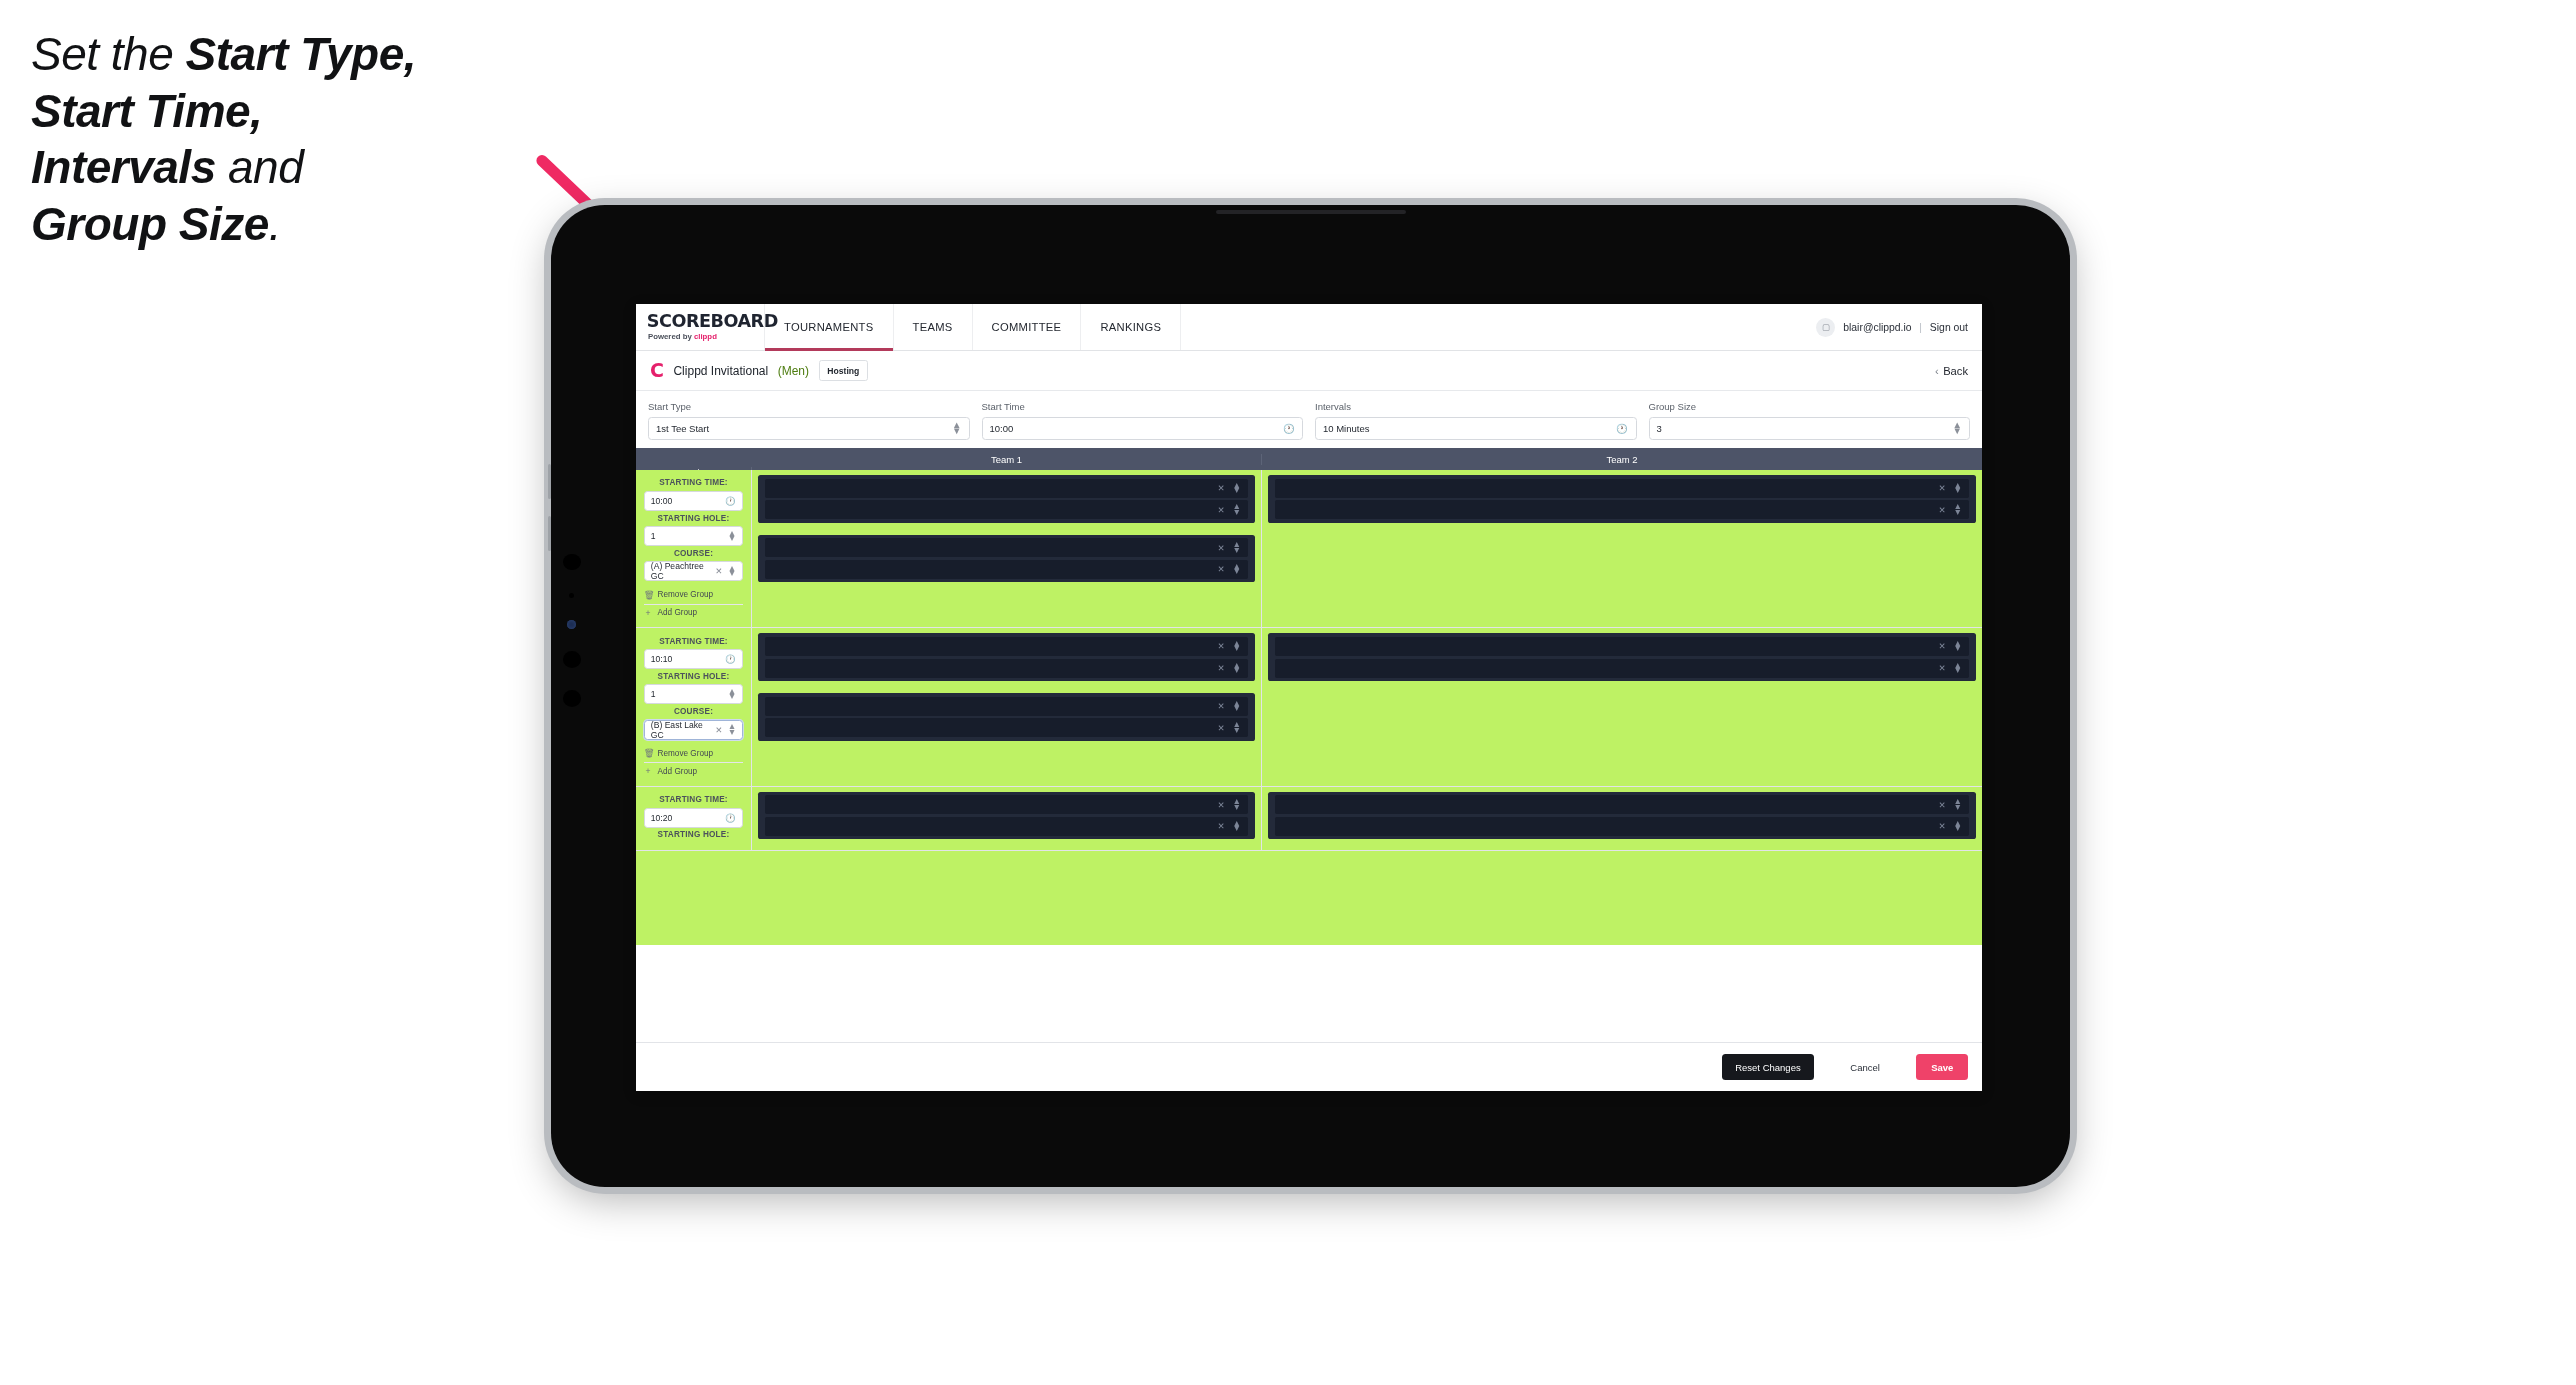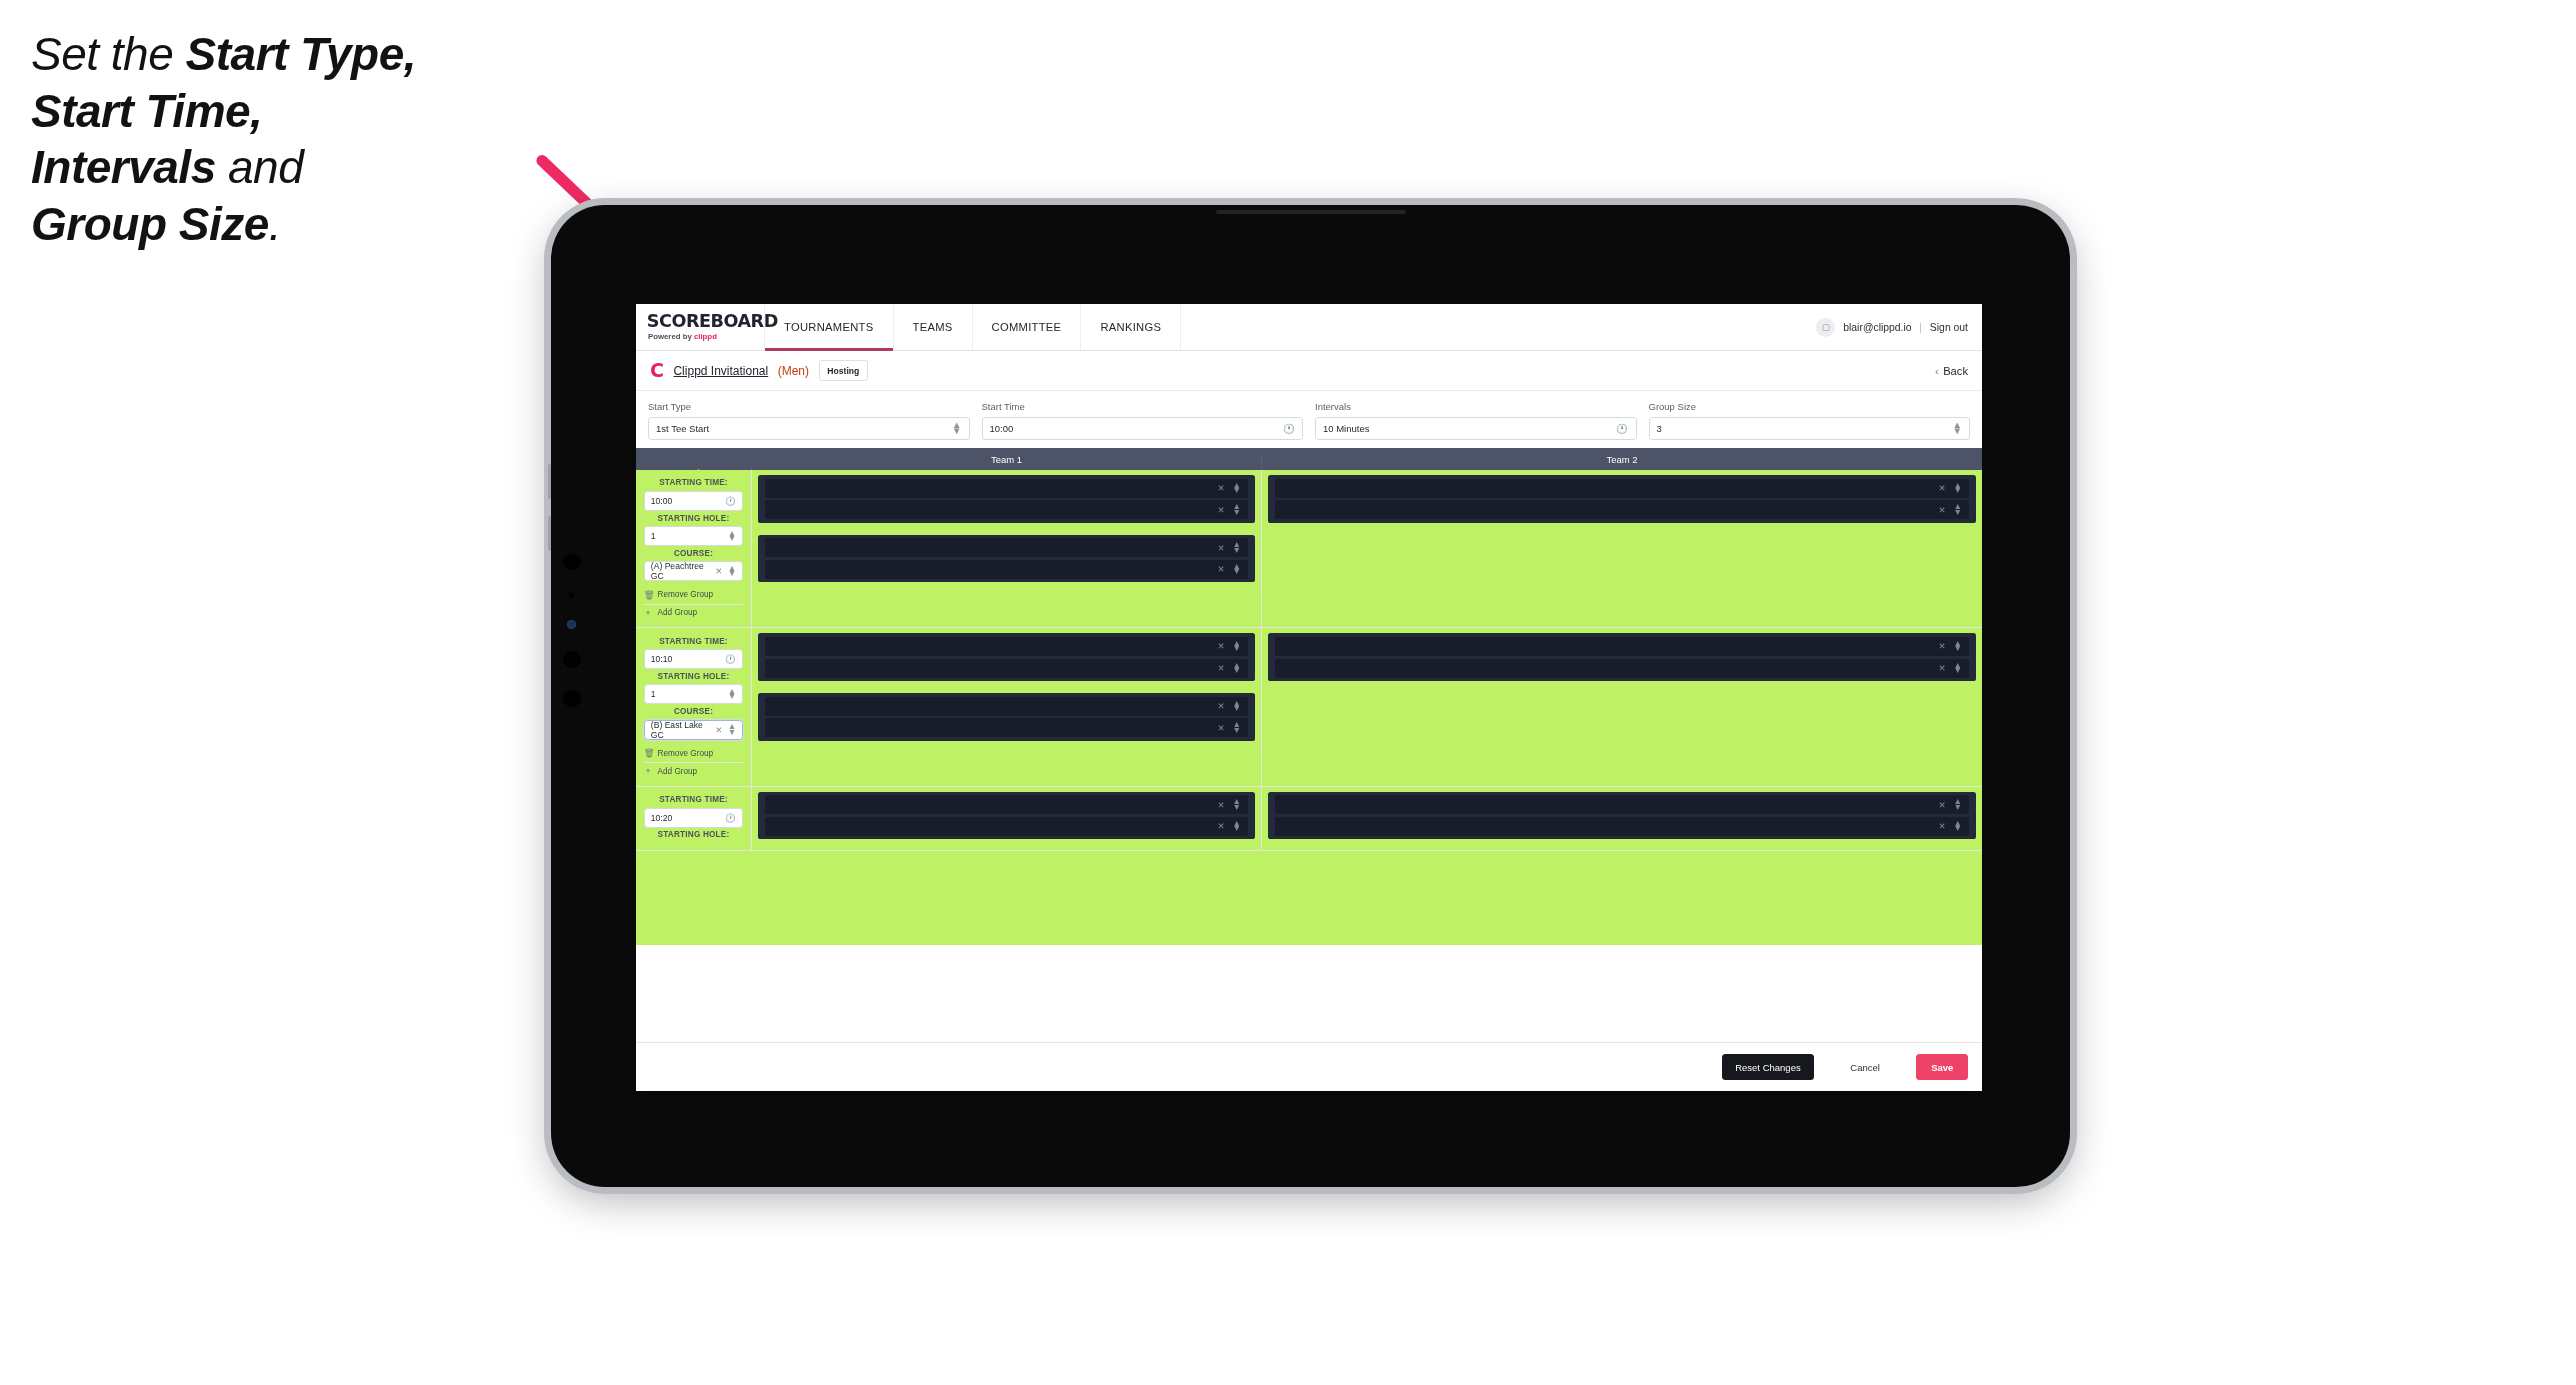--- a/index.html
+++ b/index.html
@@ -89,22 +89,22 @@
   .nav-sep { color: #b9bec5; }
   .signout { cursor: pointer; }
 
   
   .crumb {
     height: 40px; display: flex; align-items: center; gap: 9.5px; padding: 0 14px;
     border-bottom: 0.9px solid #e7e9ec; background: #fff;
   }
   .c-logo { font-size: 19px; font-weight: 800; color: #e5206b; line-height: 1;
             font-family: "DejaVu Sans", sans-serif; }
-  .crumb-title { font-size: 12px; color: #21262e; text-decoration: underline; }
-  .crumb-sub { font-size: 12px; color: #c2410c; }
+  .crumb-title { font-size: 12px; color: #21262e; }
+  .crumb-sub { font-size: 12px; color: #4d7c0f; }
   .badge {
     font-size: 8.6px; font-weight: 700; color: #22272f; padding: 4.3px 7.8px;
     border: 0.9px solid #dcdfe3; border-radius: 2.6px; background: #fff;
   }
   .back { margin-left: auto; font-size: 11.2px; color: #23272f; cursor: pointer; display: flex; gap: 4.3px; align-items: center; }
   .back .chev { color: #7d838b; font-size: 11.2px; }
 
   
   .settings { display: flex; gap: 12px; padding: 10.4px 12px 8.6px; background: #fff; }
   .field { flex: 1; }

